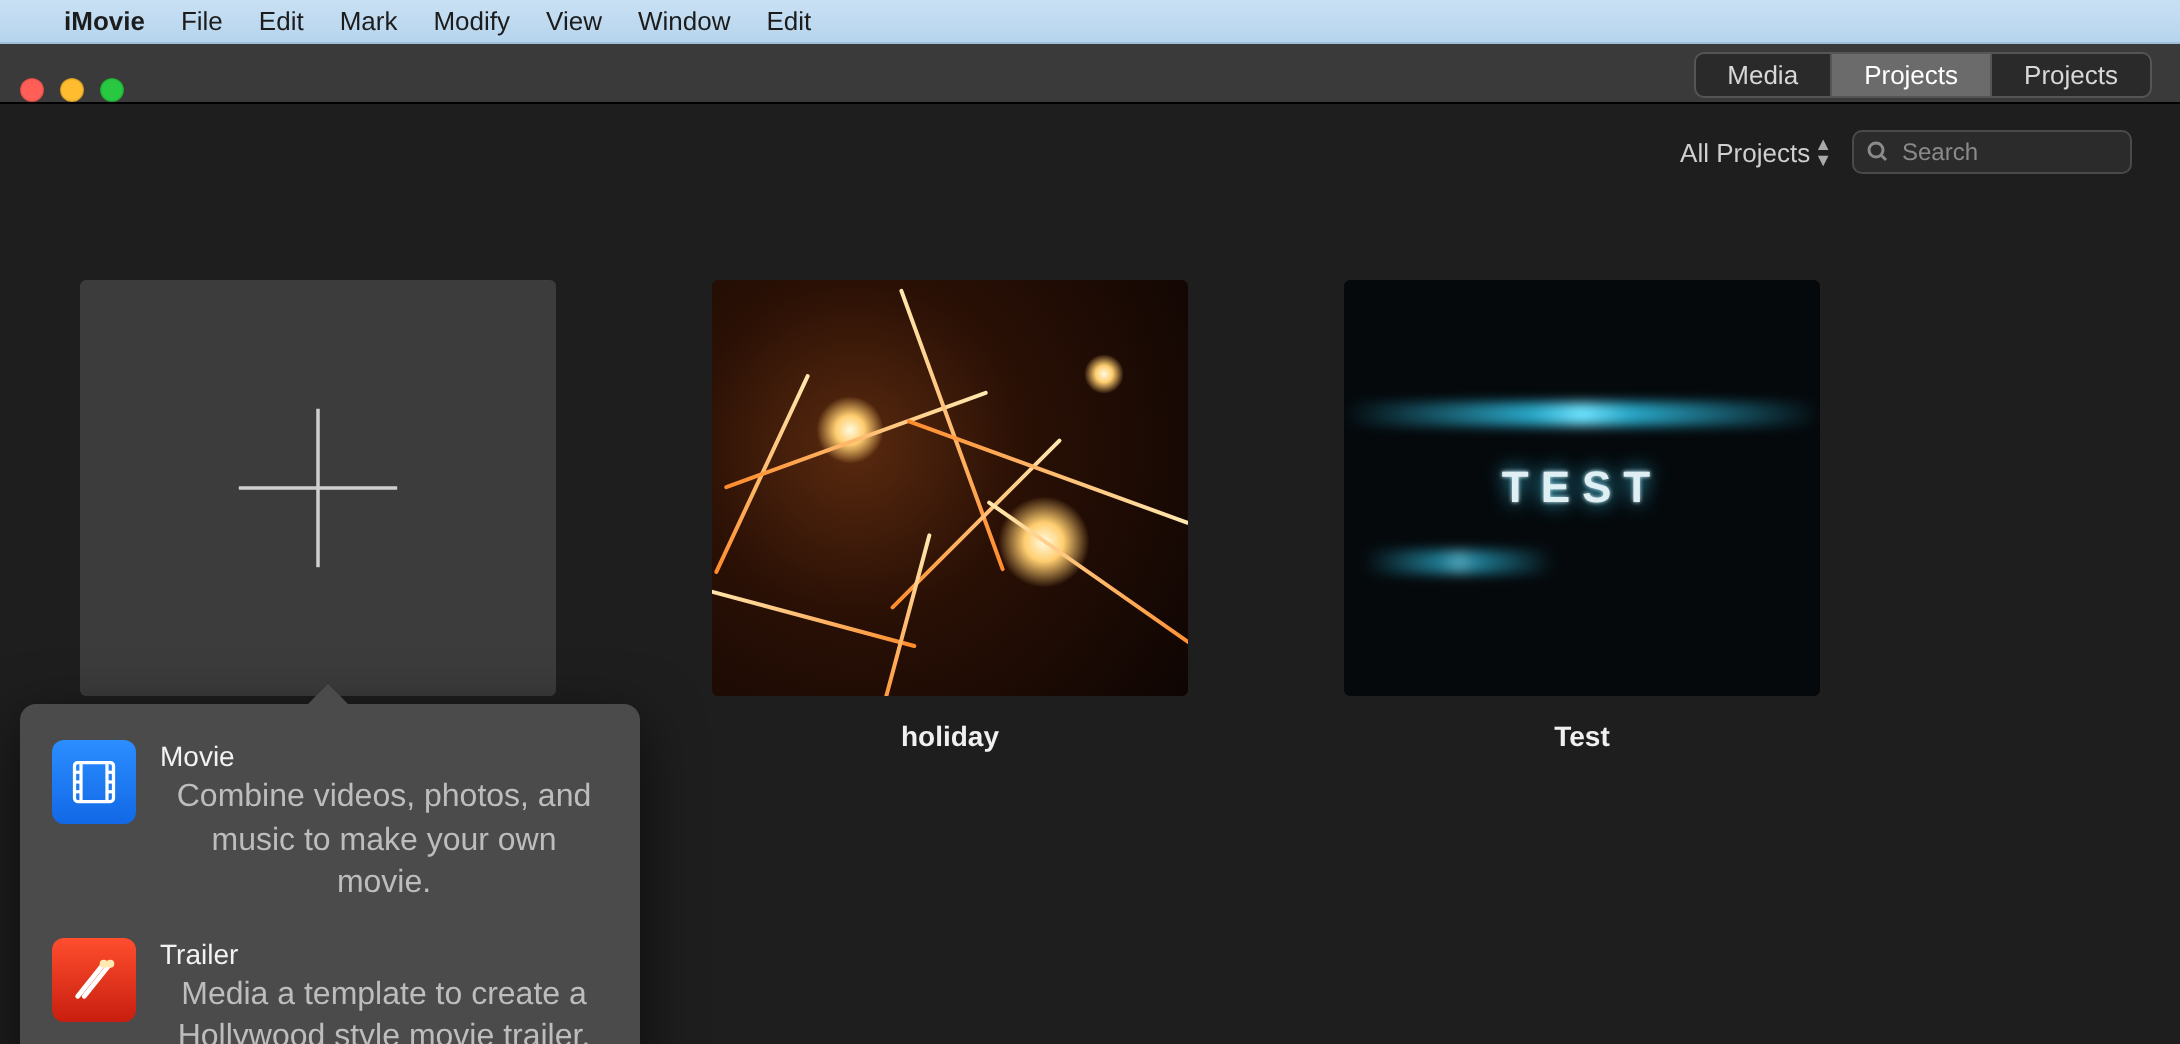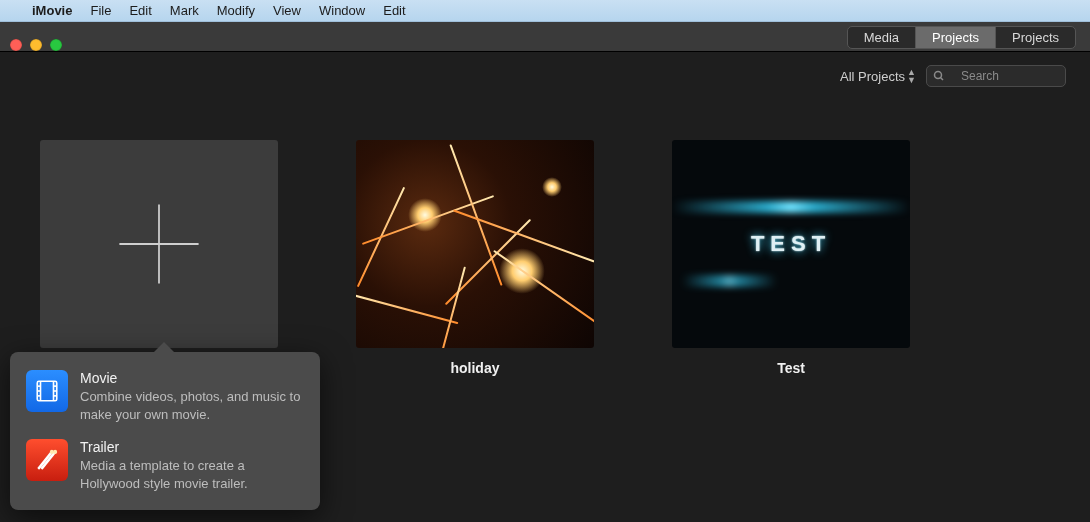--- a/index.html
+++ b/index.html
@@ -57,21 +57,21 @@
     height: 48px;
     display: flex; justify-content: flex-end; align-items: center;
     gap: 10px; padding: 0 24px 0 0;
   }
   .filter-drop {
     color: #cfcfcf; font-size: 13px; display: flex; align-items: center; gap: 2px;
     cursor: pointer;
   }
   .sort-arrows { font-size: 9px; line-height: 8px; color: #aaa; display:flex; flex-direction:column; }
   .search-field {
-    display: flex; align-items: center; gap: 16px;
+    display: flex; align-items: center; gap: 6px;
     background: #2b2b2b; border: 1px solid #4a4a4a; border-radius: 5px;
     width: 140px; height: 22px; padding: 0 6px;
   }
   .search-field svg { flex: 0 0 auto; }
   .search-field input {
     flex: 1; min-width: 0;
     background: transparent; border: none; color: #ddd; font-size: 12px;
     outline: none;
   }
   .search-field input::placeholder { color: #8a8a8a; }
@@ -140,21 +140,21 @@
     border: 10px solid transparent; border-bottom-color: #4b4b4b;
     border-top: none;
   }
   .pop-item {
     display: flex; gap: 12px; padding: 8px 16px; cursor: pointer;
   }
   .pop-icon { width: 42px; height: 42px; border-radius: 6px; flex: 0 0 42px; display:flex; justify-content:center; align-items:center;}
   .pop-icon.movie   { background: linear-gradient(#2b8eff,#1268e6); }
   .pop-icon.trailer { background: linear-gradient(#ff4e2e,#c81e0f); }
   .pop-text h4 { color: #f2f2f2; font-size: 14px; font-weight: 400; }
-  .pop-text p  { color: #bdbdbd; font-size: 13px; line-height: 1.35; margin-top: 2px; max-width: 230px;}
+  .pop-text p  { color: #bdbdbd; font-size: 16px; line-height: 1.35; margin-top: 2px; max-width: 230px; text-align: center;}
 </style>
 </head>
 <body>
 
 <div class="mac-menubar">
   <span class="apple"></span>
   <span class="app-name">iMovie</span>
   <span>File</span>
   <span>Edit</span>
   <span>Mark</span>

